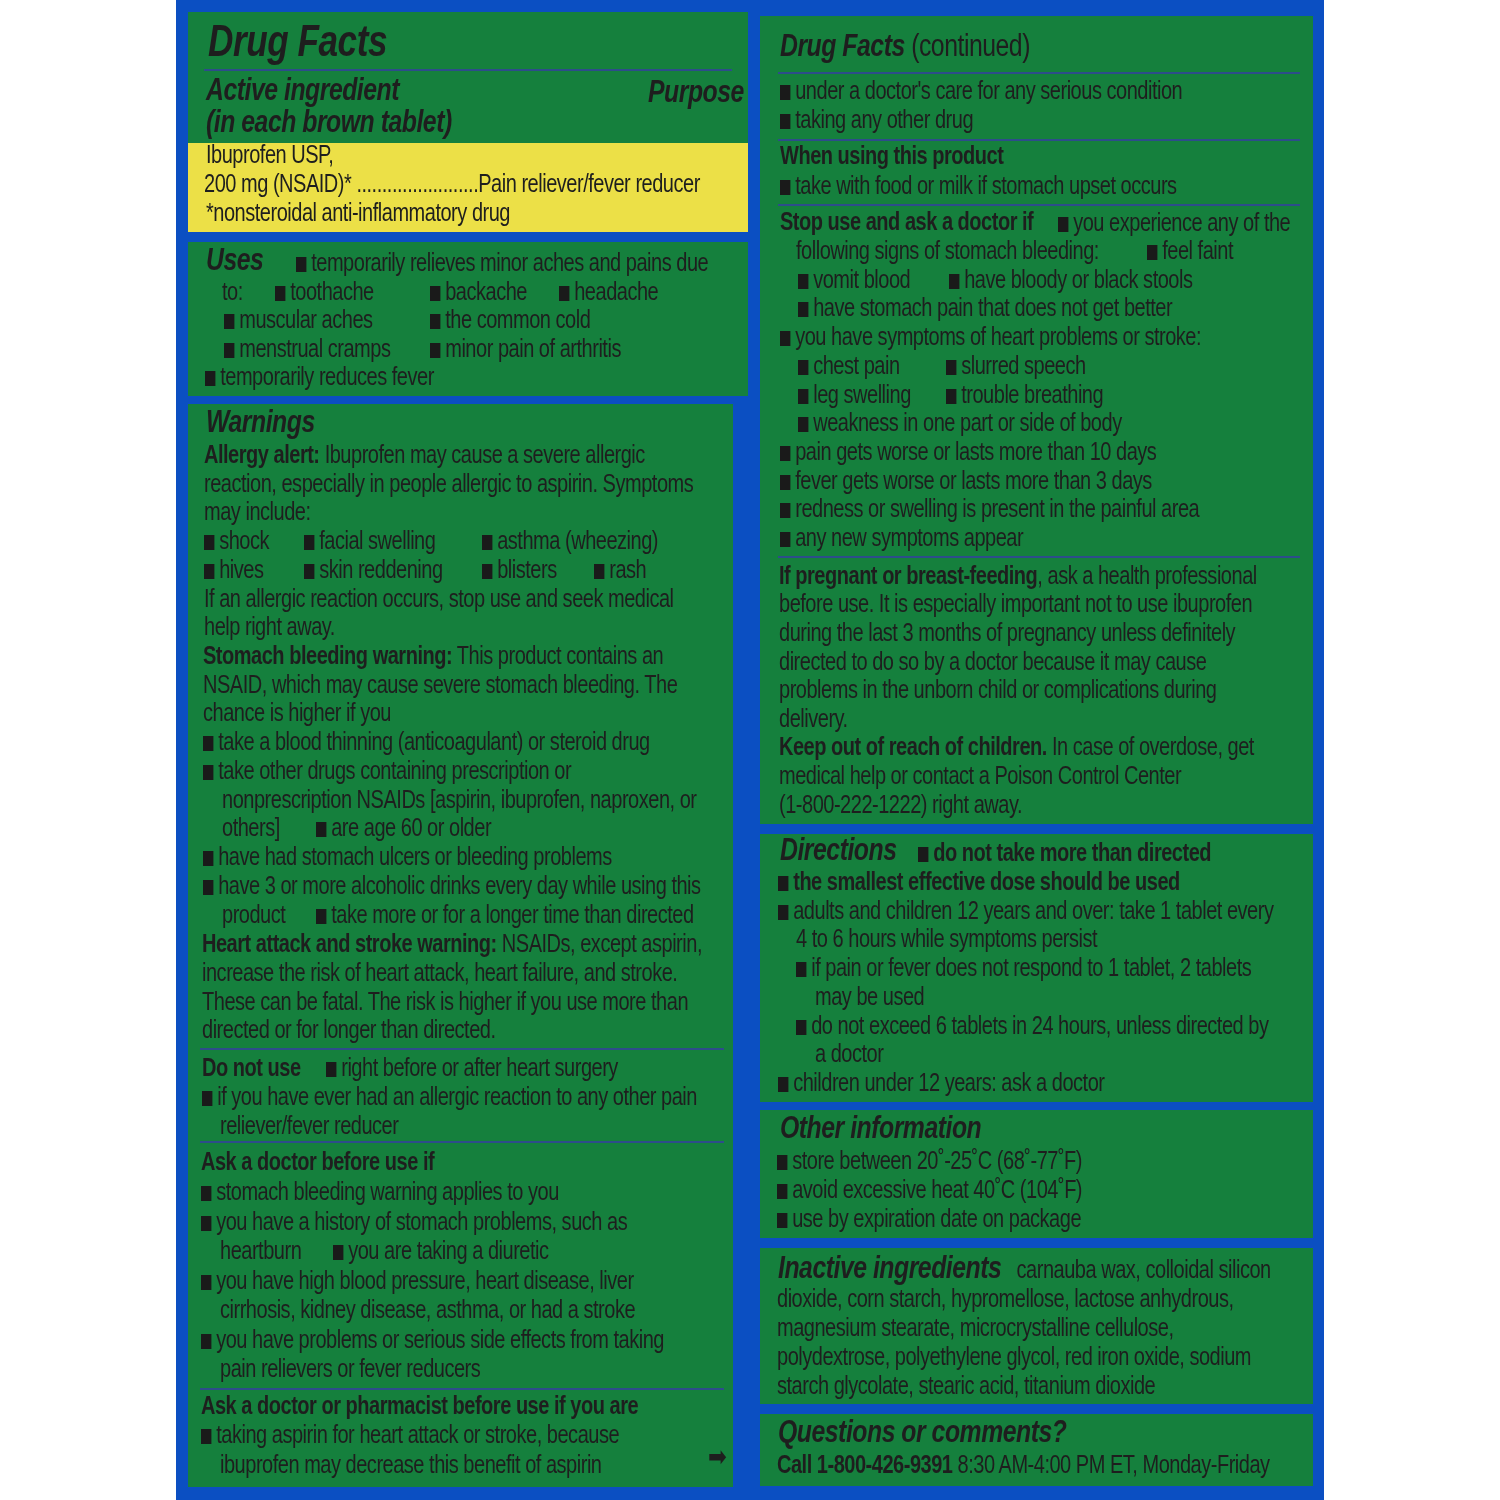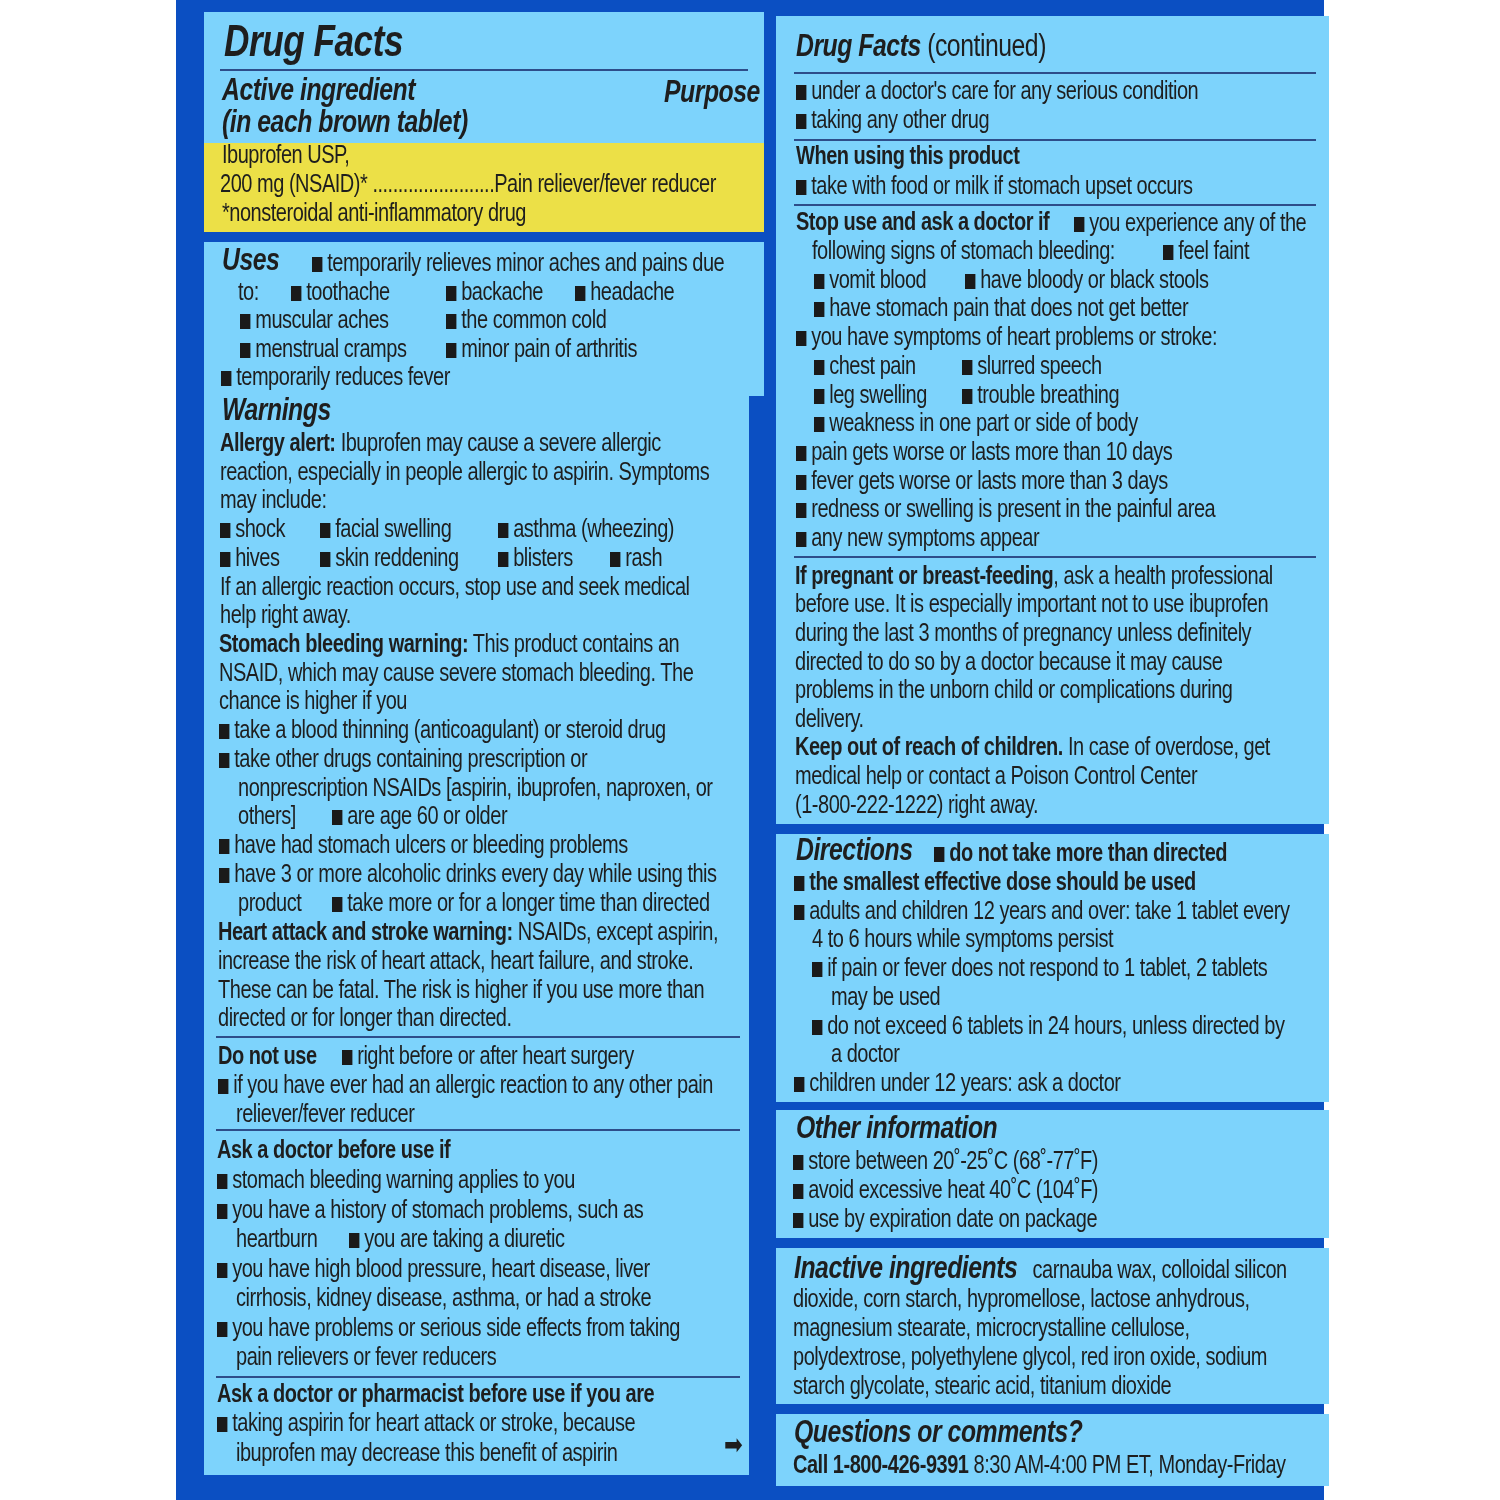--- a/index.html
+++ b/index.html
@@ -1,19 +1,19 @@
 <!DOCTYPE html>
 <html><head>
 <meta charset="utf-8">
 <style>
   * { box-sizing: border-box; margin: 0; padding: 0; }
   html, body { width: 1500px; height: 1500px; background: #ffffff; overflow: hidden; }
   body { position: relative; font-family: "Liberation Sans", sans-serif; color: #1e1e1e; }
   .frame { position: absolute; left: 176px; top: 0; width: 1148px; height: 1500px; background: #0b4fc2; }
-  .panel { position: absolute; background: #7dd3fc; overflow: hidden; margin-left: 16px; }
+  .panel { position: absolute; background: #15803d; overflow: hidden; }
   .line { position: absolute; white-space: nowrap; font-size: 25px; letter-spacing: -0.6px; transform: scaleX(0.8); transform-origin: left top; }
   .b { font-weight: bold; }
   .bi { font-weight: bold; font-style: italic; }
   .h1 { font-size: 44px; }
   .h2 { font-size: 31px; }
   .rule { position: absolute; height: 2px; background: #2d4d8a; }
   .sq { display: inline-block; width: 13px; height: 15px; background: #1a1a1a; margin-right: 6px; vertical-align: -1px; }
   .yellow { position: absolute; left: 0; top: 142px; width: 560px; height: 88px; background: #ece047; }
 </style>
 </head>
@@ -40,21 +40,21 @@
   <div class="line" style="left:87px; top:35px;"><span class="sq"></span><span>toothache</span></div>
   <div class="line" style="left:242px; top:35px;"><span class="sq"></span><span>backache</span></div>
   <div class="line" style="left:371px; top:35px;"><span class="sq"></span><span>headache</span></div>
   <div class="line" style="left:36px; top:63px;"><span class="sq"></span><span>muscular aches</span></div>
   <div class="line" style="left:242px; top:63px;"><span class="sq"></span><span>the common cold</span></div>
   <div class="line" style="left:36px; top:92px;"><span class="sq"></span><span>menstrual cramps</span></div>
   <div class="line" style="left:242px; top:92px;"><span class="sq"></span><span>minor pain of arthritis</span></div>
   <div class="line" style="left:17px; top:120px;"><span class="sq"></span><span>temporarily reduces fever</span></div>
 </div>
 
-<div class="panel" style="left:188px; top:392px; width:545px; height:1083px;">
+<div class="panel" style="left:188px; top:404px; width:545px; height:1083px;">
   <div class="line bi h2" style="left:18px; top:0px;">Warnings</div>
   <div class="line" style="left:16px; top:36px;"><span class="b">Allergy alert:</span> <span>Ibuprofen may cause a severe allergic</span></div>
   <div class="line" style="left:16px; top:65px;">reaction, especially in people allergic to aspirin. Symptoms</div>
   <div class="line" style="left:16px; top:93px;">may include:</div>
   <div class="line" style="left:16px; top:122px;"><span class="sq"></span><span>shock</span></div>
   <div class="line" style="left:116px; top:122px;"><span class="sq"></span><span>facial swelling</span></div>
   <div class="line" style="left:294px; top:122px;"><span class="sq"></span><span>asthma (wheezing)</span></div>
   <div class="line" style="left:16px; top:151px;"><span class="sq"></span><span>hives</span></div>
   <div class="line" style="left:116px; top:151px;"><span class="sq"></span><span>skin reddening</span></div>
   <div class="line" style="left:294px; top:151px;"><span class="sq"></span><span>blisters</span></div>

